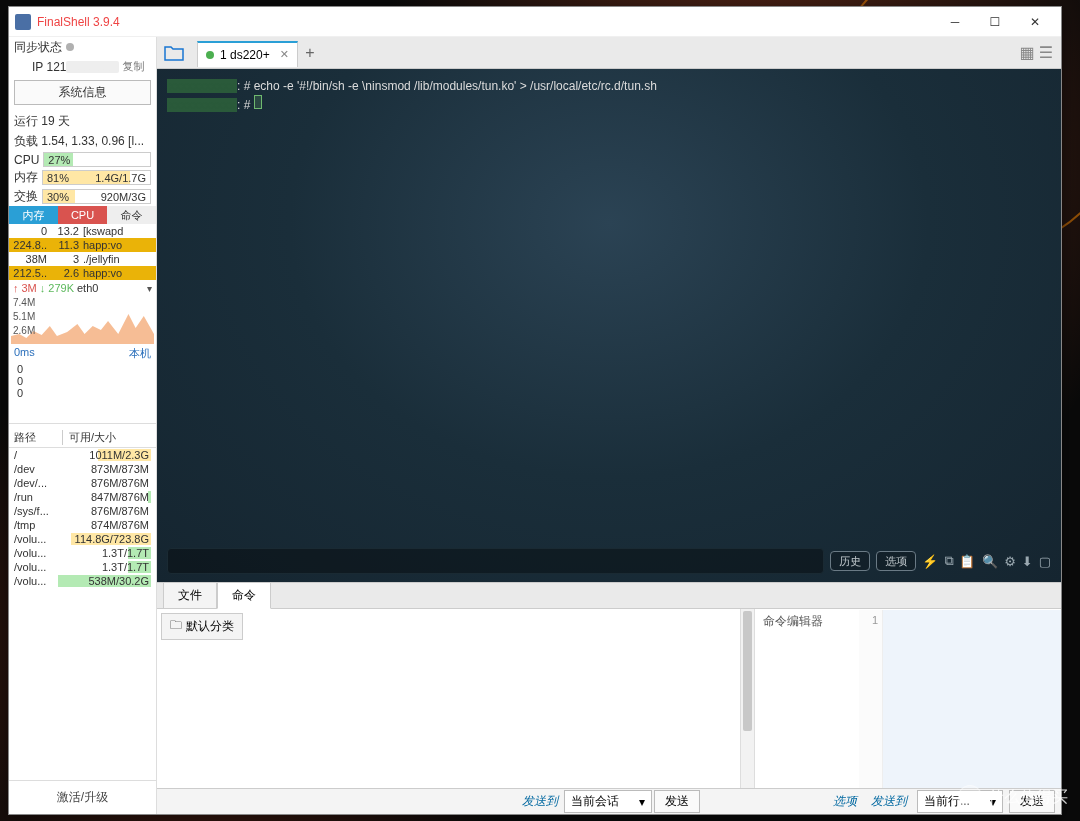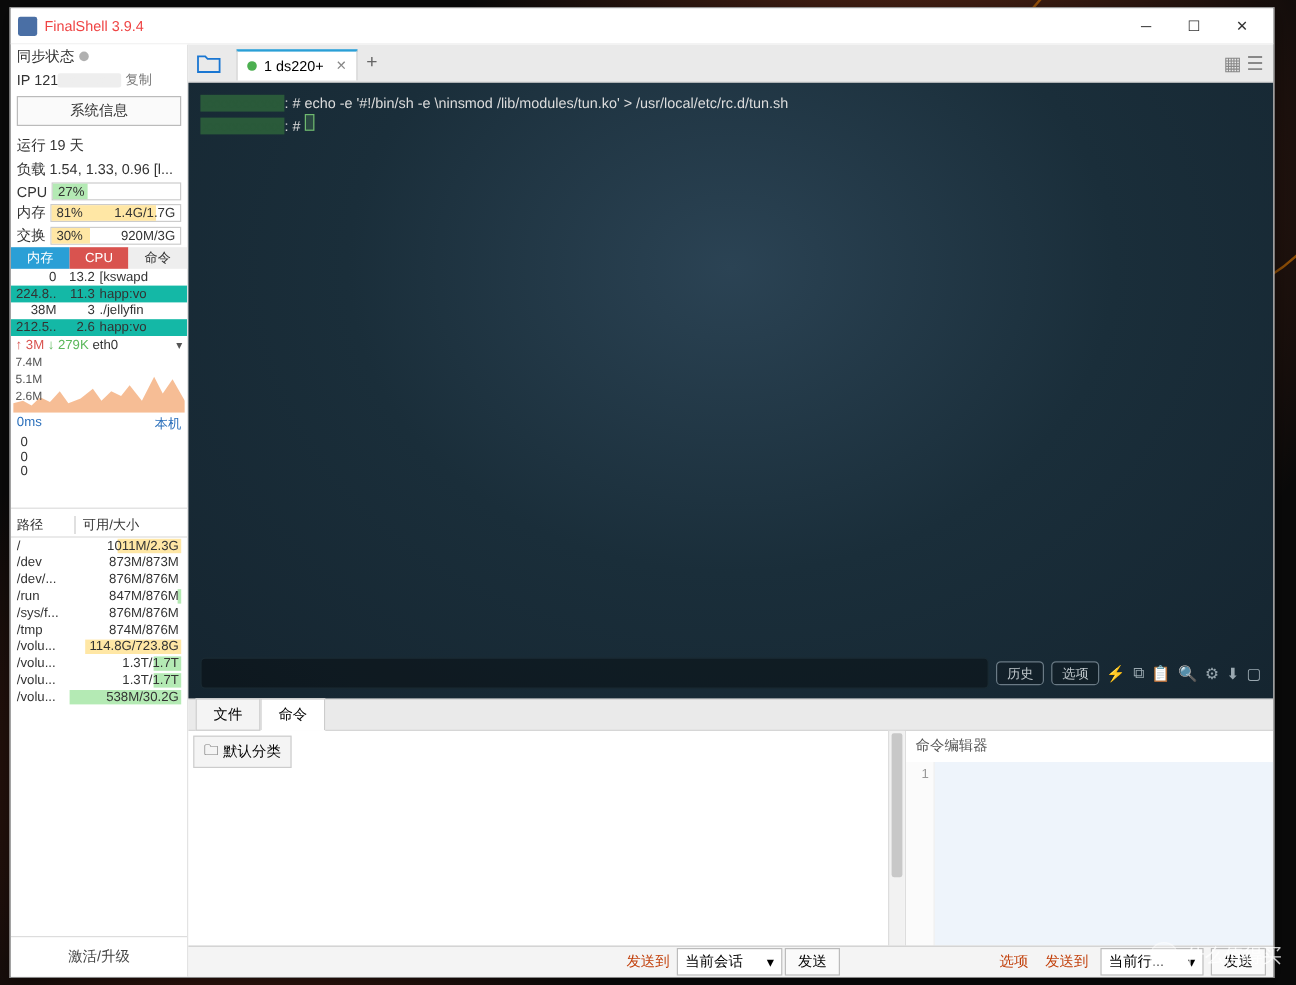--- a/index.html
+++ b/index.html
@@ -9,39 +9,39 @@
 .window { position: absolute; top: 6px; left: 8px; width: 1054px; height: 809px; background: #fff; border: 1px solid #888; box-shadow: 0 3px 15px rgba(0,0,0,0.5); display: flex; flex-direction: column; }
 .titlebar { height: 30px; display: flex; align-items: center; padding: 0 6px; background: #fff; border-bottom:1px solid #f0f0f0; }
 .titlebar-icon { width:16px; height:16px; background:#4a6fa5; border-radius:2px; margin-right:6px; }
 .titlebar-text { font-size: 12px; color:#ef4444; flex:1; }
 .winctl { display:flex; }
 .winctl span { width:40px; height:28px; display:flex; align-items:center; justify-content:center; font-size:12px; color:#333; cursor:pointer; font-family:"Segoe MDL2 Assets", sans-serif; }
 .main { flex:1; display:flex; overflow:hidden; }
 .sidebar { width:148px; background:#fff; border-right:1px solid #ddd; display:flex; flex-direction:column; font-size:12px; color:#333; overflow:hidden; }
 .sidebar .row { display:flex; align-items:center; padding:2px 5px; height:20px; }
 .sync-dot { width:8px; height:8px; border-radius:50%; background:#b0b0b0; margin-left:4px; }
-.ip-row { display:flex; align-items:center; padding:2px 5px; }
+.ip-row { display:flex; align-items:center; padding:2px 5px;margin-left:18px; }
 .ip-row .blur { background:#eee; color:#eee; border-radius:2px; padding:0 8px; font-size:11px; }
 .copy { font-size:11px; color:#777; margin-left:4px; }
 .sysinfo-btn { margin:4px 5px 6px; padding:3px 0; border:1px solid #bbb; background:#fafafa; font-size:12px; text-align:center; cursor:pointer; }
 .metric { display:flex; align-items:center; padding:1px 5px; font-size:12px; gap:4px; }
 .bar-wrap { flex:1; height:15px; background:transparent; border:1px solid #ccc; position:relative; display:flex; align-items:center; font-size:11px; }
 .bar-fill { position:absolute; left:0; top:0; bottom:0; }
 .bar-text { position:relative; z-index:1; padding-left:4px; }
 .bar-right { position:absolute; right:4px; z-index:1; }
 .proc-tabs { display:flex; height:18px; font-size:11px; }
 .proc-tabs span { flex:1; text-align:center; line-height:18px; }
 .pt-mem { background:#2a9fd6; color:#fff; }
 .pt-cpu { background:#d9534f; color:#fff; }
 .pt-cmd { background:#eee; }
 .proc-row { display:flex; font-size:11px; padding:1px 0; }
 .proc-row span:nth-child(1){ width:42px; text-align:right; padding-right:4px;}
 .proc-row span:nth-child(2){ width:32px; text-align:right; padding-right:4px;}
 .proc-row span:nth-child(3){ flex:1; text-align:left; overflow:hidden; white-space:nowrap;}
-.proc-row.alt { background:#14b8a6;align-items:flex-end; }
+.proc-row.alt { background:#eab308;align-items:flex-end; }
 .net-row { display:flex; align-items:center; padding:2px 4px; font-size:11px; gap:3px;}
 .up { color:#d9534f;}
 .dn { color:#5cb85c;}
 .chev { margin-left:auto; font-size:10px; color:#555;}
 .chart { height:48px; margin:0 2px; position:relative; background:#fff;}
 .chart svg { width:100%; height:100%; }
 .yaxis { position:absolute; left:2px; top:0; font-size:10px; color:#555; line-height:14px;}
 .latency { display:flex; padding:2px 5px; font-size:11px; }
 .latency .lbl { color:#2a6fbb;}
 .latency .host { margin-left:auto; color:#2a6fbb;}
@@ -76,29 +76,29 @@
 .ticon { font-size:13px; color:#9aa8b0; cursor:pointer;}
 .bolt { color:#7fff4f;}
 .bottom-tabs { height:26px; background:#eaeaea; display:flex; align-items:flex-end; padding-left:6px; border-top:1px solid #ccc; font-size:12px;}
 .btab { padding:4px 14px; border:1px solid #ccc; background:#f4f4f4; position:relative; top:1px;}
 .btab.active { background:#fff; border-bottom-color:#fff;}
 .bottom-panel { height:180px; background:#fff; display:flex; border-top:1px solid #ccc;}
 .left-panel { flex:1; border-right:1px solid #ddd; position:relative;}
 .cat-chip { position:absolute; top:4px; left:4px; padding:2px 8px; border:1px solid #ccc; background:#f4f4f4; font-size:12px; display:flex; align-items:center; gap:4px;}
 .vscroll { position:absolute; right:0; top:0; bottom:0; width:14px; background:#f2f2f2; border-left:1px solid #ddd;}
 .vscroll-thumb { position:absolute; left:2px; right:2px; top:2px; height:120px; background:#c8c8c8; border-radius:2px;}
-.right-panel { width:306px; display:flex; flex-direction:column;}
+.right-panel { width:306px; display:flex; flex-direction:row;gap:28px;}
 .cmd-editor-title { font-size:12px; color:#555; padding:4px 8px;}
 .editor { flex:1; display:flex; border-top:1px solid transparent;}
 .gutter { width:24px; background:#fbfbfb; border-right:1px solid #eee; font-size:11px; color:#999; text-align:right; padding:4px 4px 0 0;}
 .editor-body { flex:1; background:#eef4fb;}
 .bottom-toolbar { height:26px; background:#f4f4f4; border-top:1px solid #ccc; display:flex; align-items:center; font-size:12px; padding:0 6px;}
 .tool-center { position:absolute; left:50%; transform:translateX(-50%); display:flex; align-items:center; gap:2px;}
 .tool-right { margin-left:auto; display:flex; align-items:center; gap:6px;}
-.tlbl { padding:0 4px; color:#c2410c;}
+.tlbl { padding:0 4px; color:#0369a1;font-style:italic;}
 .sel { border:1px solid #bbb; background:#fff; padding:2px 6px; display:flex; align-items:center; gap:20px; font-size:12px;}
 .btn { border:1px solid #bbb; background:#fafafa; padding:2px 10px; font-size:12px;}
 .watermark { position:absolute; right:12px; bottom:12px; font-size:16px; color:rgba(255,255,255,0.8); font-weight:500; display:flex; align-items:center; gap:6px; z-index:100;}
 .watermark-circle { width:24px; height:24px; border-radius:50%; background:rgba(255,255,255,0.3); border:1px solid rgba(255,255,255,0.4);}
 </style>
 </head>
 <body>
 
 <div class="bg-graphic"></div>
 

